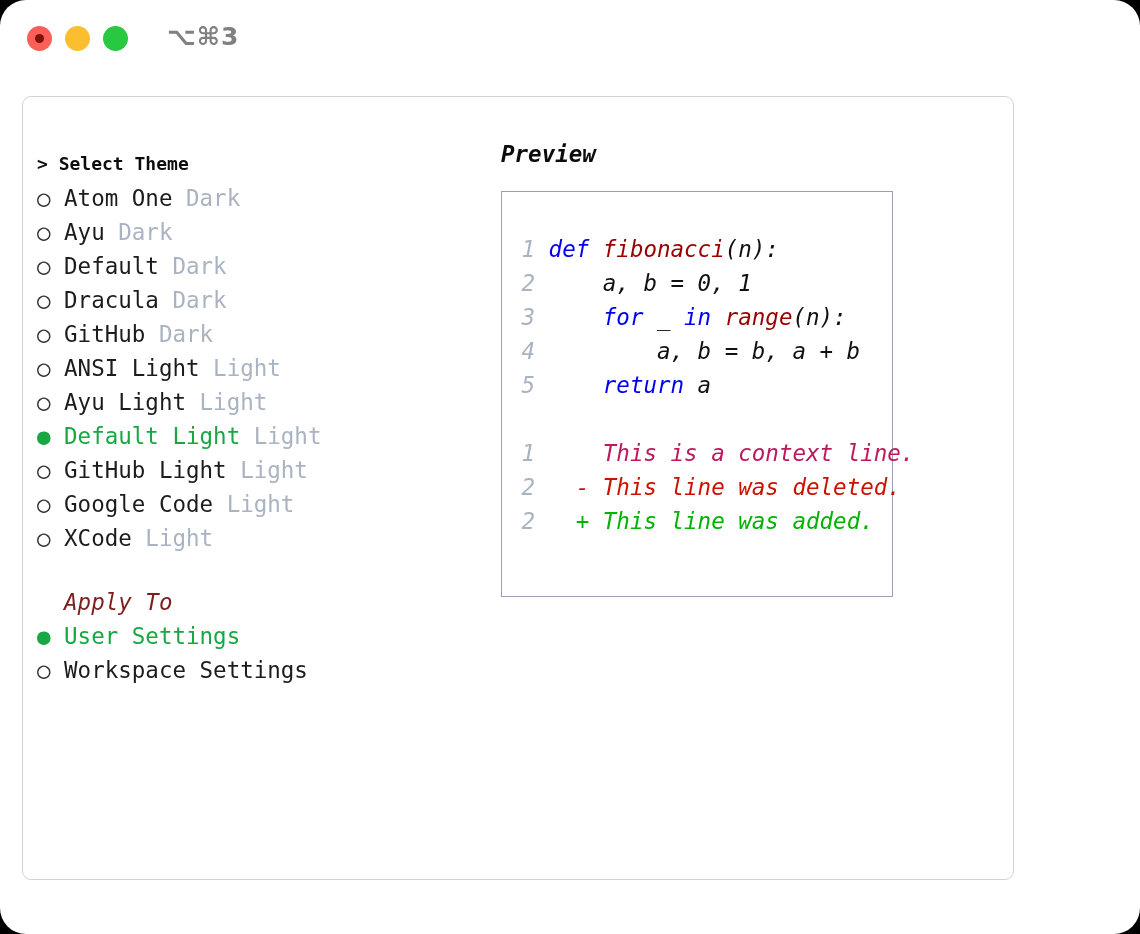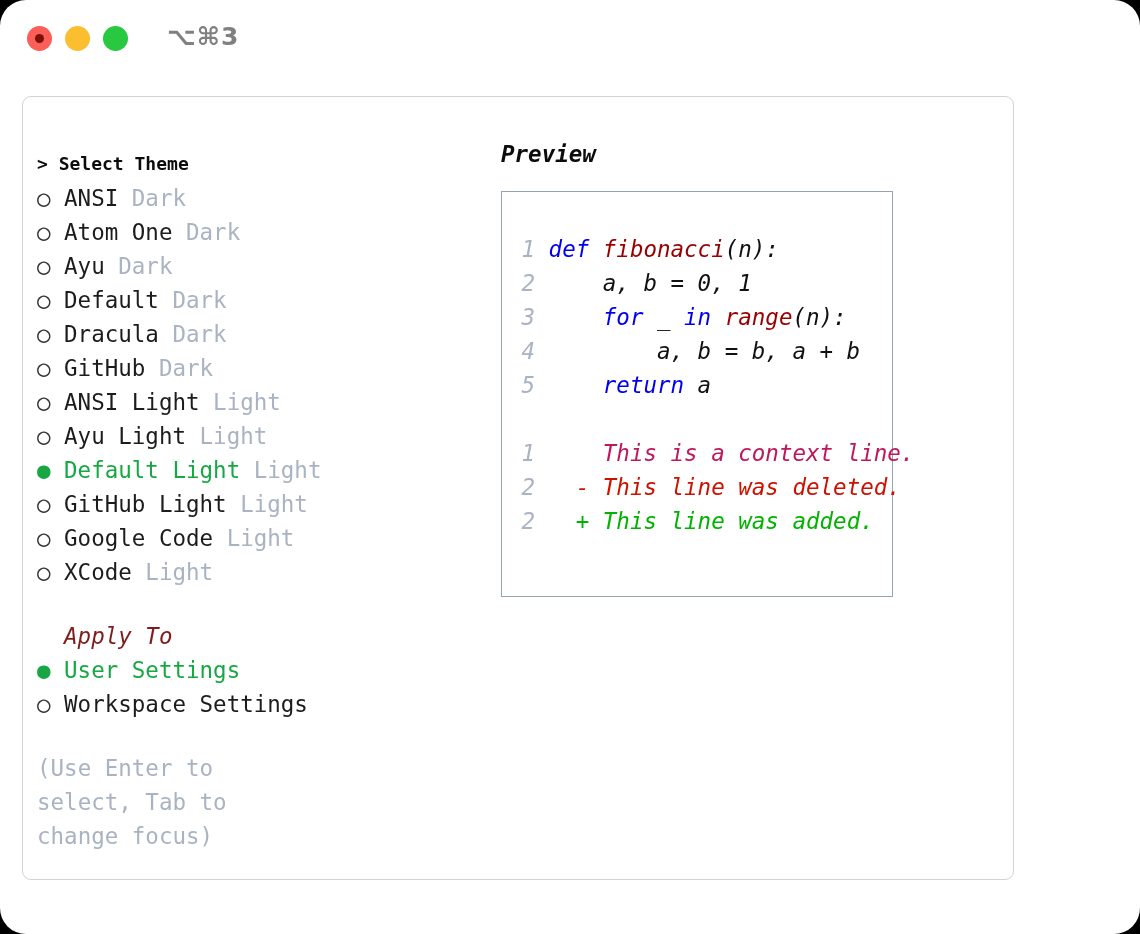--- a/index.html
+++ b/index.html
@@ -199,41 +199,39 @@
       <div class="light light-green"></div>
     </div>
     <div class="shortcut">⌥⌘3</div>
   </div>
 
   <div class="panel">
 
     <div class="left-col">
       <div class="mono-line section-title">&gt; Select Theme</div>
       <div id="theme-list">
-          <div class="mono-line row"><span class="marker marker-off">○</span><span class="label-off"> ANSI</span><span class="tag"> Dark</span></div>
           <div class="mono-line row"><span class="marker marker-off">○</span><span class="label-off"> Atom One</span><span class="tag"> Dark</span></div>
           <div class="mono-line row"><span class="marker marker-off">○</span><span class="label-off"> Ayu</span><span class="tag"> Dark</span></div>
           <div class="mono-line row"><span class="marker marker-off">○</span><span class="label-off"> Default</span><span class="tag"> Dark</span></div>
           <div class="mono-line row"><span class="marker marker-off">○</span><span class="label-off"> Dracula</span><span class="tag"> Dark</span></div>
           <div class="mono-line row"><span class="marker marker-off">○</span><span class="label-off"> GitHub</span><span class="tag"> Dark</span></div>
           <div class="mono-line row"><span class="marker marker-off">○</span><span class="label-off"> ANSI Light</span><span class="tag"> Light</span></div>
           <div class="mono-line row"><span class="marker marker-off">○</span><span class="label-off"> Ayu Light</span><span class="tag"> Light</span></div>
           <div class="mono-line row"><span class="marker marker-on">●</span><span class="label-sel"> Default Light</span><span class="tag"> Light</span></div>
           <div class="mono-line row"><span class="marker marker-off">○</span><span class="label-off"> GitHub Light</span><span class="tag"> Light</span></div>
           <div class="mono-line row"><span class="marker marker-off">○</span><span class="label-off"> Google Code</span><span class="tag"> Light</span></div>
           <div class="mono-line row"><span class="marker marker-off">○</span><span class="label-off"> XCode</span><span class="tag"> Light</span></div>
         </div>
 
       <div class="mono-line apply-head">Apply To</div>
       <div id="apply-list">
           <div class="mono-line row"><span class="marker marker-on">●</span><span class="label-sel"> User Settings</span></div>
           <div class="mono-line row"><span class="marker marker-off">○</span><span class="label-off"> Workspace Settings</span></div>
         </div>
 
-      <div class="mono-line hint">(Use Enter to select, Tab to change focus)</div>
     </div>
 
     <div class="right-col">
       <div class="preview-title">Preview</div>
       <div class="preview-box">
         <div class="code" id="code-area"><span class="cline"><span class="ln">1</span><span class="kw">def </span><span class="fn">fibonacci</span><span class="plain">(n):</span></span><span class="cline"><span class="ln">2</span><span class="plain">    a, b = 0, 1</span></span><span class="cline"><span class="ln">3</span><span class="plain">    </span><span class="kw">for</span><span class="plain"> _ </span><span class="kw">in </span><span class="fn">range</span><span class="plain">(n):</span></span><span class="cline"><span class="ln">4</span><span class="plain">        a, b = b, a + b</span></span><span class="cline"><span class="ln">5</span><span class="plain">    </span><span class="kw">return</span><span class="plain"> a</span></span><span class="diff-gap"></span><span class="cline"><span class="ln">1</span><span class="d-ctx">   </span><span class="d-ctx"> This is a context line.</span></span><span class="cline"><span class="ln">2</span><span class="d-del">  -</span><span class="d-del"> This line was deleted.</span></span><span class="cline"><span class="ln">2</span><span class="d-add">  +</span><span class="d-add"> This line was added.</span></span></div>
       </div>
     </div>
 
   </div>

